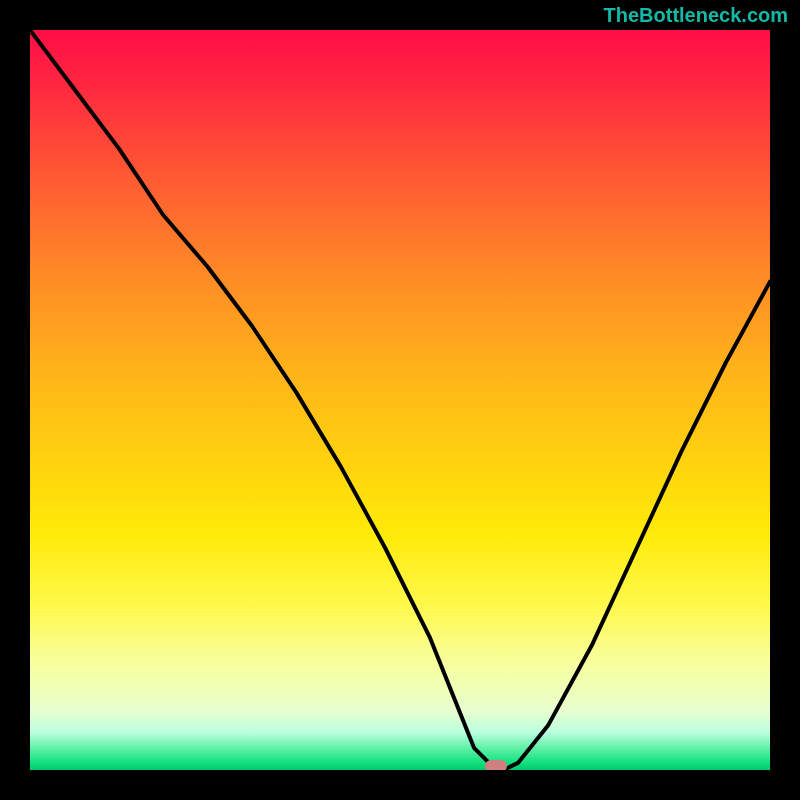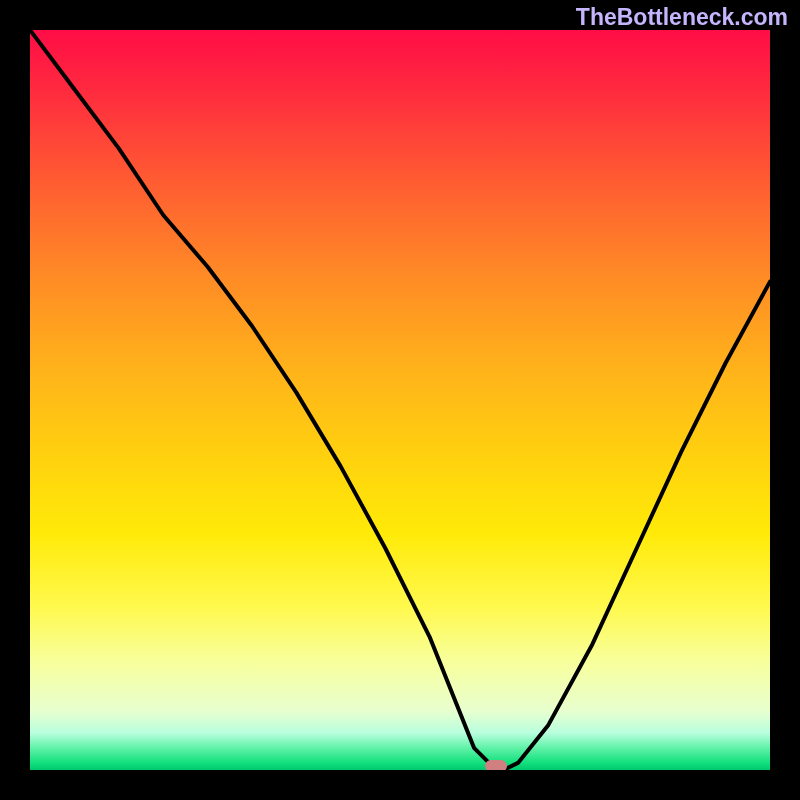--- a/index.html
+++ b/index.html
@@ -13,22 +13,22 @@
   .frame {
     position: relative;
     width: 800px;
     height: 800px;
     background: #000;
   }
   .watermark {
     position: absolute;
     top: 4px;
     right: 12px;
-    color: #c4b5fd;
-    font-size: 23px;
+    color: #14b8a6;
+    font-size: 20px;
     font-weight: bold;
     z-index: 10;
   }
   .plot-area {
     position: absolute;
     left: 30px;
     top: 30px;
     width: 740px;
     height: 740px;
     overflow: hidden;

